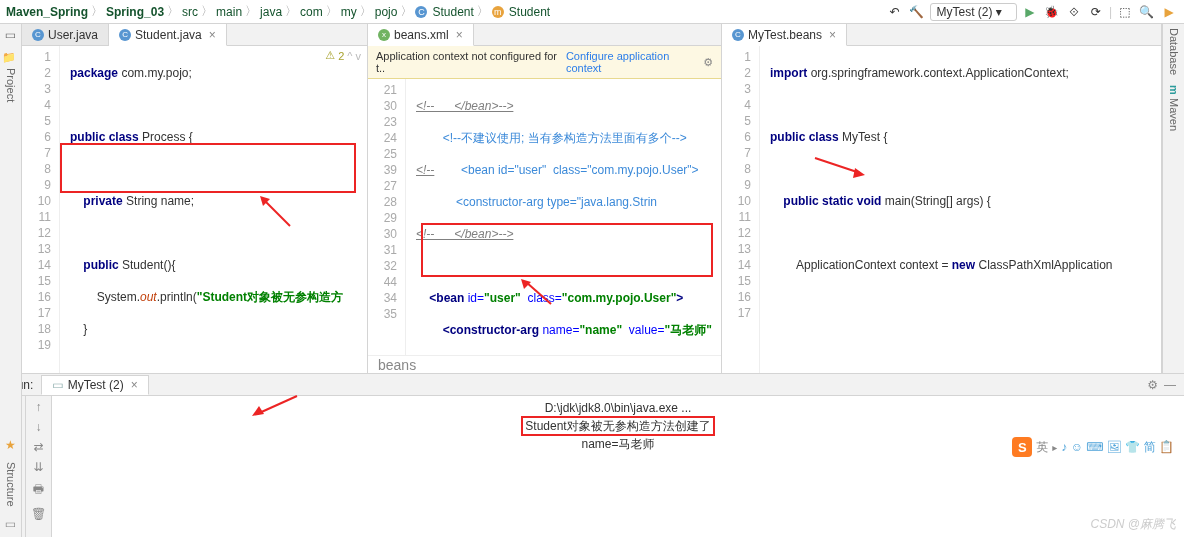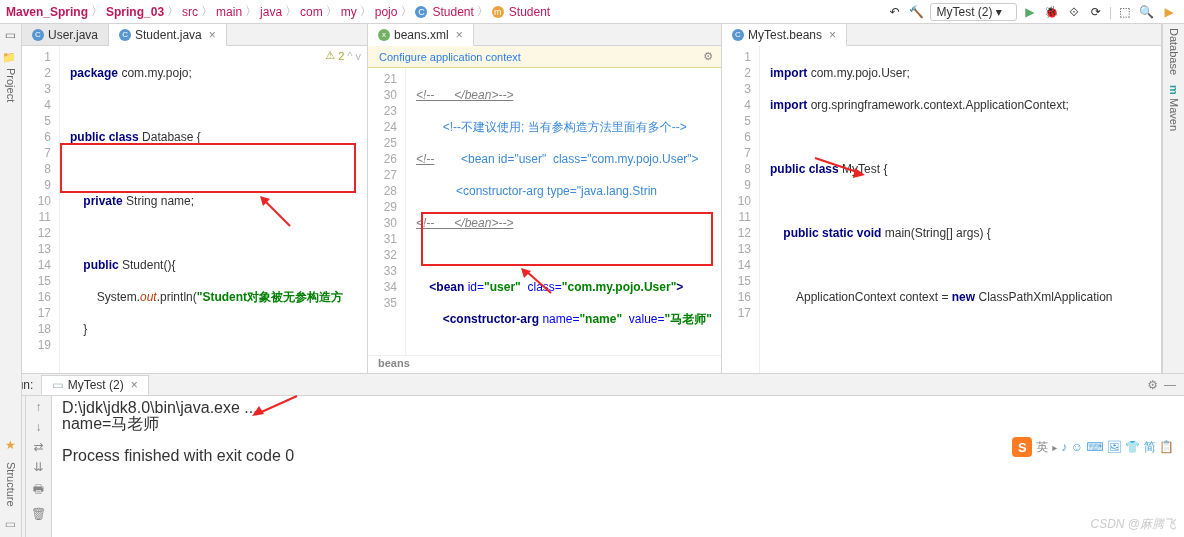--- a/index.html
+++ b/index.html
@@ -1,18 +1,18 @@
 <!DOCTYPE html>
 <html><head>
 <meta charset="utf-8">
 <style>
 * { margin:0; padding:0; box-sizing:border-box; font-family:'Segoe UI',Arial,sans-serif; }
 body { width:1184px; height:537px; background:#fff; font-size:12px; color:#333; overflow:hidden; position:relative; }
 .top-breadcrumb { height:24px; display:flex; align-items:center; padding:0 6px; border-bottom:1px solid #d4d4d4; gap:3px; }
-.crumb { color:#be185d; cursor:pointer; }
+.crumb { color:#14532d; cursor:pointer; }
 .crumb-sep { color:#999; }
 .crumb-icon { display:inline-block; width:12px; height:12px; border-radius:50%; font-size:9px; line-height:12px; text-align:center; color:#fff; margin-right:2px;}
 .c-blue{background:#5896d1;} .c-orange{background:#e8a33d;}
 .toolbar-right { margin-left:auto; display:flex; align-items:center; gap:4px;}
 .toolbar-btn { width:18px;height:18px;display:flex;align-items:center;justify-content:center;border-radius:2px;cursor:pointer;}
 .run-select { border:1px solid #ccc; padding:1px 14px 1px 6px; border-radius:3px; background:#fff;}
 .main-area { display:flex; height:349px; }
 .left-gutter { width:22px; background:#f2f2f2; border-right:1px solid #d4d4d4; display:flex; flex-direction:column; align-items:center; padding-top:4px; gap:10px;}
 .vtext { writing-mode:vertical-rl; font-size:11px; color:#666; cursor:pointer; display:flex; align-items:center; gap:3px;}
 .right-gutter { width:22px; background:#f2f2f2; border-left:1px solid #d4d4d4; display:flex; flex-direction:column; align-items:center; padding-top:4px; gap:10px;}
@@ -26,29 +26,29 @@
 .banner { background:#fdf8e3; border-bottom:1px solid #e8d98f; padding:4px 8px; font-size:11px; display:flex; align-items:center;}
 .banner a{color:#2b7de9; cursor:pointer;}
 .banner .gear{margin-left:auto; cursor:pointer; color:#888;}
 .code-area { display:flex; flex:1; overflow:hidden; position:relative;}
 .line-nums { width:38px; text-align:right; color:#aaa; padding:3px 8px 3px 0; font-family:Consolas,monospace; font-size:12px; line-height:16px; background:#fff; border-right:1px solid #eee; user-select:none;}
 .line-nums div{height:16px;}
 .code { flex:1; padding:3px 0 3px 10px; font-family:Consolas,monospace; font-size:12px; line-height:16px; white-space:pre; overflow:hidden; position:relative;}
 .code div{height:16px;}
 .kw{color:#000080;font-weight:bold;} .str{color:#008000;font-weight:bold;} .fld{color:#c2410c;} .tag{color:#000080;font-weight:bold;} .attr{color:#0000ff;} .val{color:#008000;font-weight:bold;} .xcmt{color:#808080;font-style:italic;text-decoration:underline;} .xcmt-cn{color:#3c8ad9;font-style:normal;} .clink{color:#3c8ad9;}
 .redbox{border:2px solid #ec2424;position:absolute;pointer-events:none;}
-.status-crumb { height:18px; border-top:1px solid #eee; padding:1px 10px; color:#888; font-size:11px;font-weight:bold;}
+.status-crumb { height:18px; border-top:1px solid #eee; padding:1px 10px; color:#888; font-size:14px;}
 .warnbadge{position:absolute; top:3px; right:6px; font-size:11px; color:#a8a22e; display:flex;align-items:center;gap:3px;}
 .run-panel { height:164px; border-top:1px solid #d4d4d4; display:flex; flex-direction:column;}
 .run-header { height:22px; display:flex; align-items:center; padding:0 8px; background:#f2f2f2; border-bottom:1px solid #d4d4d4;}
 .run-header .rtab { background:#fff; border:1px solid #d4d4d4; border-bottom:1px solid #fff; margin-bottom:-1px; padding:2px 10px; display:flex;align-items:center;gap:4px;}
 .run-body { flex:1; display:flex;}
 .run-toolbar { width:26px; background:#f2f2f2; border-right:1px solid #d4d4d4; display:flex; flex-direction:column; align-items:center; padding-top:4px; gap:6px;}
 .run-toolbar2 { width:26px; background:#f2f2f2; border-right:1px solid #d4d4d4; display:flex; flex-direction:column; align-items:center; padding-top:4px; gap:6px;}
-.console { flex:1; padding:4px 10px; font-family:Consolas,monospace; font-size:16px; line-height:16px; position:relative;}
+.console { flex:1; padding:4px 10px; font-family:Consolas,monospace; font-size:12px; line-height:16px; position:relative;text-align:center;}
 .play-tri{color:#59a869;}
 .watermark{position:absolute;right:8px;bottom:4px;color:#ccc;font-size:12px;font-style:italic;}
 .sogou{position:absolute; right:10px; bottom:80px; display:flex; align-items:center; gap:4px; font-size:12px; color:#888;}
 .sogou .s-icon{width:20px;height:20px;background:#fe7b22;border-radius:4px;color:#fff;font-weight:bold;display:flex;align-items:center;justify-content:center;font-size:13px;}
 .gear-r{margin-left:auto;display:flex;gap:6px;color:#888;}
 svg.arrow-svg{overflow:visible;}
 </style>
 </head>
 <body>
 
@@ -133,21 +133,21 @@
           <div>14</div>
           <div>15</div>
           <div>16</div>
           <div>17</div>
           <div>18</div>
           <div>19</div>
       </div>
       <div class="code">
 <div><span class="kw">package</span> <span>com.my.pojo;</span></div>
 <div></div>
-<div><span class="kw">public</span> <span class="kw">class</span> <span>Database {</span></div>
+<div><span class="kw">public</span> <span class="kw">class</span> <span>Process {</span></div>
 <div></div>
 <div>    <span class="kw">private</span> <span>String</span> <span>name;</span></div>
 <div></div>
 <div>    <span class="kw">public</span> <span>Student(){</span></div>
 <div>        <span>System.</span><span class="fld" style="font-style:italic">out</span><span>.println(</span><span class="str">"Student对象被无参构造方</span></div>
 <div>    <span>}</span></div>
 <div></div>
 
 
 
@@ -168,38 +168,38 @@
 
   <div class="editor-col" style="flex:0 0 354px">
     <div class="tabs">
       <div class="tab active">
           <span class="tab-icon" style="background:#71b362">x</span>
           <span>beans.xml</span>
           <span class="tab-close">×</span>
         </div>
     </div>
     <div class="banner">
-      &nbsp;<a>Configure application context</a>
+      <span>Application context not configured for t..</span>&nbsp;<a>Configure application context</a>
       <span class="gear">⚙</span>
     </div>
     <div class="code-area">
       <div class="line-nums">
         <div>21</div>
           <div>30</div>
           <div>23</div>
           <div>24</div>
           <div>25</div>
-          <div>26</div>
+          <div>39</div>
           <div>27</div>
           <div>28</div>
           <div>29</div>
           <div>30</div>
           <div>31</div>
           <div>32</div>
-          <div>33</div>
+          <div>44</div>
           <div>34</div>
           <div>35</div>
       </div>
       <div class="code">
 <div><span class="xcmt">&lt;!--      &lt;/bean&gt;--&gt;</span></div>
 <div>    <span class="xcmt-cn">    &lt;!--不建议使用; 当有参构造方法里面有多个--&gt;</span></div>
 <div><span class="xcmt">&lt;!--</span><span class="clink">        &lt;bean id="user"  class="com.my.pojo.User"&gt;</span></div>
 <div><span class="clink">            &lt;constructor-arg type="java.lang.Strin</span></div>
 <div><span class="xcmt">&lt;!--      &lt;/bean&gt;--&gt;</span></div>
 <div></div>
@@ -243,21 +243,20 @@
           <div>10</div>
           <div>11</div>
           <div>12</div>
           <div>13</div>
           <div>14</div>
           <div>15</div>
           <div>16</div>
           <div>17</div>
       </div>
       <div class="code">
-<div><span class="kw">import</span> <span>com.my.pojo.User;</span></div>
 <div><span class="kw">import</span> <span>org.springframework.context.ApplicationContext;</span></div>
 <div></div>
 <div><span class="kw">public</span> <span class="kw">class</span> <span>MyTest {</span></div>
 <div></div>
 <div>    <span class="kw">public</span> <span class="kw">static</span> <span class="kw">void</span> <span>main(String[] args) {</span></div>
 <div></div>
 <div>        <span>ApplicationContext context = </span><span class="kw">new</span><span> ClassPathXmlApplication</span></div>
 <div></div>
 
 
@@ -309,23 +308,23 @@
     <div class="run-toolbar2">
       <span style="color:#888">↑</span>
       <span style="color:#888">↓</span>
       <span style="color:#888">⇄</span>
       <span style="color:#888">⇊</span>
       <span style="color:#888">🖶</span>
       <span style="color:#888">🗑</span>
     </div>
     <div class="console">
       <div>D:\jdk\jdk8.0\bin\java.exe ...</div>
+      <div style="display:inline-block;border:2px solid #ec2424;padding:0 2px">Student对象被无参构造方法创建了</div>
       <div>name=马老师</div>
       <div style="height:16px"></div>
-      <div>Process finished with exit code 0</div>
       <svg class="arrow-svg" style="position:absolute;left:200px;top:0px" width="50" height="22">
           <line x1="45" y1="0" x2="5" y2="18" stroke="#ec2424" stroke-width="2"></line>
           <polygon points="0,20 12,18 7,10" fill="#ec2424"></polygon>
         </svg>
     </div>
   </div>
 </div>
 
 <div style="position:absolute;left:0;top:373px;width:22px;bottom:0;background:#f2f2f2;border-right:1px solid #d4d4d4;display:flex;flex-direction:column;align-items:center;justify-content:flex-end;gap:10px;padding-bottom:6px">
   <span style="color:#e8a33d">★</span>

